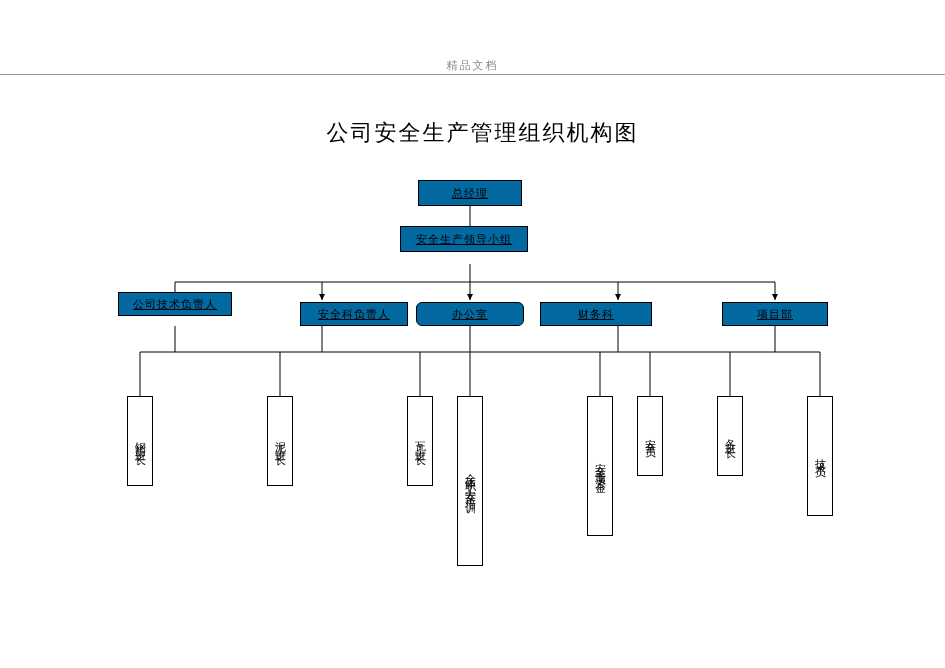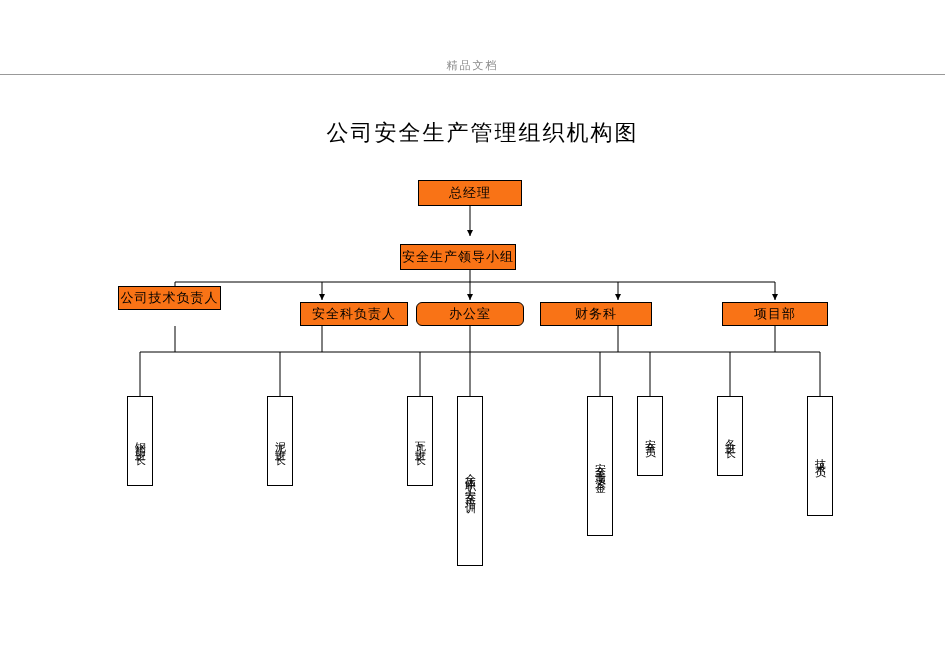--- a/index.html
+++ b/index.html
@@ -35,27 +35,28 @@
       transform: translateX(-50%);
       font-size: 22px;
       color: #000;
       letter-spacing: 2px;
       font-family: "SimSun","Songti SC",serif;
       margin-left: 10px;
     }
     .hbox {
       position: absolute;
       border: 1px solid #000;
-      background: #f97316;
+      background: #0369a1;
       display: flex;
       align-items: center;
       justify-content: center;
-      font-size: 13px;
+      font-size: 11px;
       color: #000;
       letter-spacing: 1px;
+      text-decoration: underline;
     }
     .vbox {
       position: absolute;
       border: 1px solid #000;
       background: #fff;
       display: flex;
       align-items: center;
       justify-content: center;
       padding: 6px 0;
     }
@@ -114,23 +115,23 @@
   <line x1="420" y1="352" x2="420" y2="396" stroke="#000" stroke-width="1"></line>
   <line x1="470" y1="352" x2="470" y2="396" stroke="#000" stroke-width="1"></line>
   <line x1="600" y1="352" x2="600" y2="396" stroke="#000" stroke-width="1"></line>
   <line x1="650" y1="352" x2="650" y2="396" stroke="#000" stroke-width="1"></line>
   <line x1="730" y1="352" x2="730" y2="396" stroke="#000" stroke-width="1"></line>
   <line x1="820" y1="352" x2="820" y2="396" stroke="#000" stroke-width="1"></line>
 </svg>
 
 <div class="hbox" style="left:418px; top:180px; width:104px; height:26px;">总经理</div>
 
-<div class="hbox" style="left:400px; top:244px; width:116px; height:26px;">安全生产领导小组</div>
+<div class="hbox" style="left:400px; top:226px; width:128px; height:26px;">安全生产领导小组</div>
 
-<div class="hbox" style="left:118px; top:286px; width:103px; height:24px;">公司技术负责人</div>
+<div class="hbox" style="left:118px; top:292px; width:114px; height:24px;">公司技术负责人</div>
 <div class="hbox" style="left:268px; top:302px; width:108px; height:24px;margin-left:32px;">安全科负责人</div>
 <div class="hbox" style="left:416px; top:302px; width:108px; height:24px;border-radius:6px;">办公室</div>
 <div class="hbox" style="left:540px; top:302px; width:112px; height:24px;">财务科</div>
 <div class="hbox" style="left:722px; top:302px; width:106px; height:24px;">项目部</div>
 
 <div class="vbox" style="left:127px; top:396px; width:26px; height:90px;">
     <div class="vtext">钢筋班长</div>
   </div>
 <div class="vbox" style="left:267px; top:396px; width:26px; height:90px;">
     <div class="vtext">泥工班长</div>

